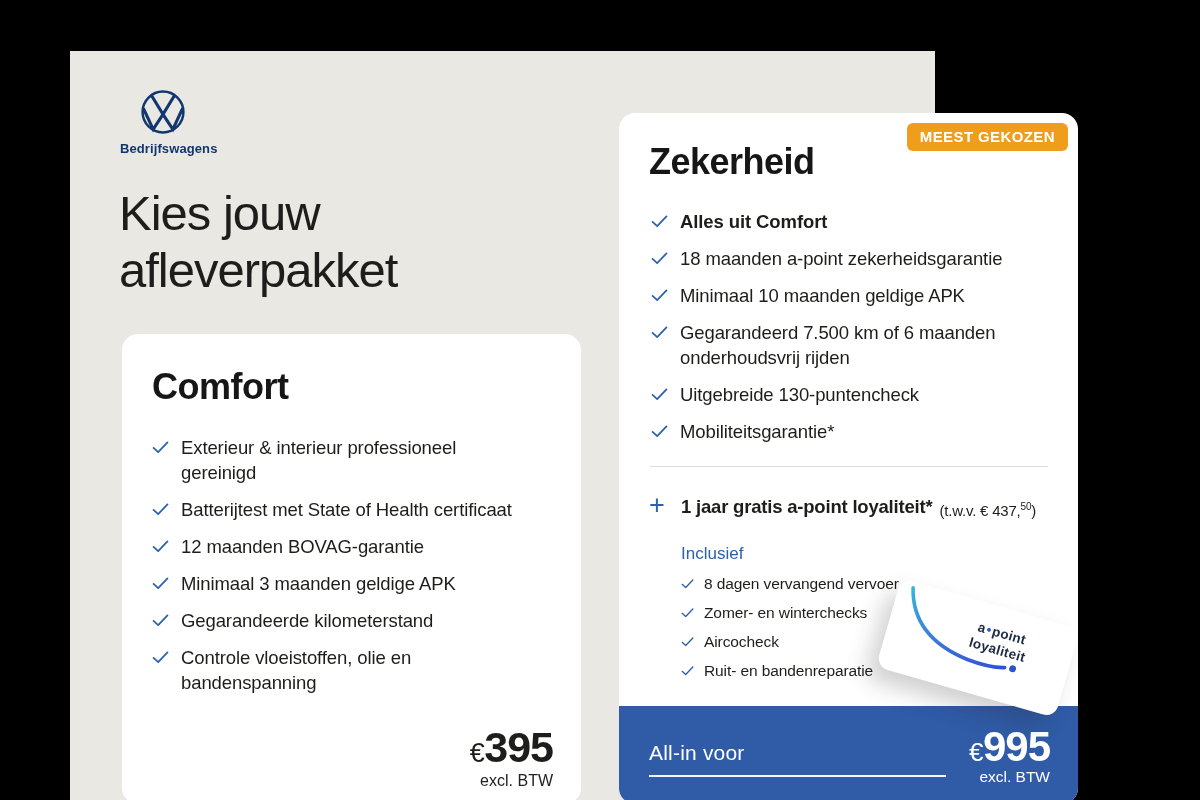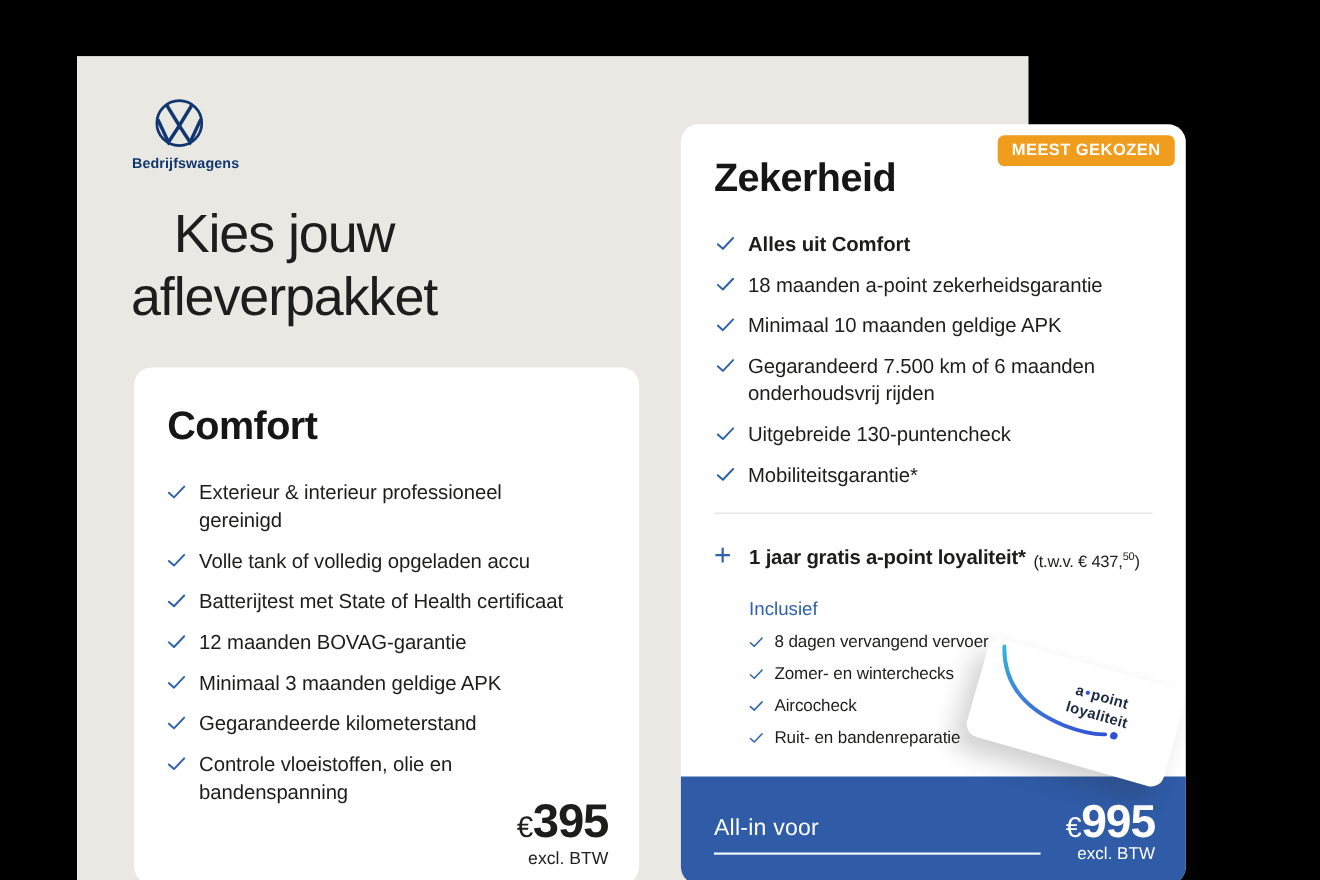--- a/index.html
+++ b/index.html
@@ -15,21 +15,21 @@
   body{background:#000;font-family:"Liberation Sans",sans-serif;color:var(--ink);position:relative;}
   .canvas{position:absolute;left:70px;top:17px;width:865px;height:800px;background:var(--bg);margin-top:34px;}
 
   
   .brand{position:absolute;left:50px;top:38px;width:86px;text-align:center;}
   .vw-logo{display:block;margin:0 auto 6px;}
   .vw-logo circle,.vw-logo path{fill:none;stroke:var(--vw-navy);}
   .brand-name{font-size:13px;font-weight:700;color:var(--vw-navy);letter-spacing:.1px;}
 
   
-  .page-title{position:absolute;left:49px;top:134px;font-size:49px;line-height:57px;font-weight:500;letter-spacing:-1px;color:var(--ink);text-align:center;}
+  .page-title{position:absolute;left:49px;top:134px;font-size:49px;line-height:57px;font-weight:500;letter-spacing:-1px;color:var(--ink);}
 
   
   .card{position:absolute;background:#fff;border-radius:16px;}
   .card-comfort{left:52px;top:283px;width:459px;height:470px;padding:30px 28px;}
   .card-zekerheid{left:549px;top:62px;width:459px;height:691px;padding:28px 30px;}
 
   .card h2{font-size:36px;font-weight:700;letter-spacing:-.5px;color:#161616;}
   .card-comfort h2{margin:2px 0 27px 2px;}
   .card-zekerheid h2{margin:0 0 26px 0;}
 
@@ -110,28 +110,20 @@
   <section class="card card-comfort">
     <h2>Comfort</h2>
     <ul class="check-list lg">
         <li class="check-item">
           <span class="check-icon">
             <svg viewBox="0 0 18 14">
               <polyline points="1.5,7.5 6.5,12 16.5,1.5"></polyline>
             </svg>
           </span>
           <span class="item-text">Exterieur &amp; interieur professioneel gereinigd</span>
-        </li>
-        <li class="check-item">
-          <span class="check-icon">
-            <svg viewBox="0 0 18 14">
-              <polyline points="1.5,7.5 6.5,12 16.5,1.5"></polyline>
-            </svg>
-          </span>
-          <span class="item-text">Volle tank of volledig opgeladen accu</span>
         </li>
         <li class="check-item">
           <span class="check-icon">
             <svg viewBox="0 0 18 14">
               <polyline points="1.5,7.5 6.5,12 16.5,1.5"></polyline>
             </svg>
           </span>
           <span class="item-text">Batterijtest met State of Health certificaat</span>
         </li>
         <li class="check-item">

